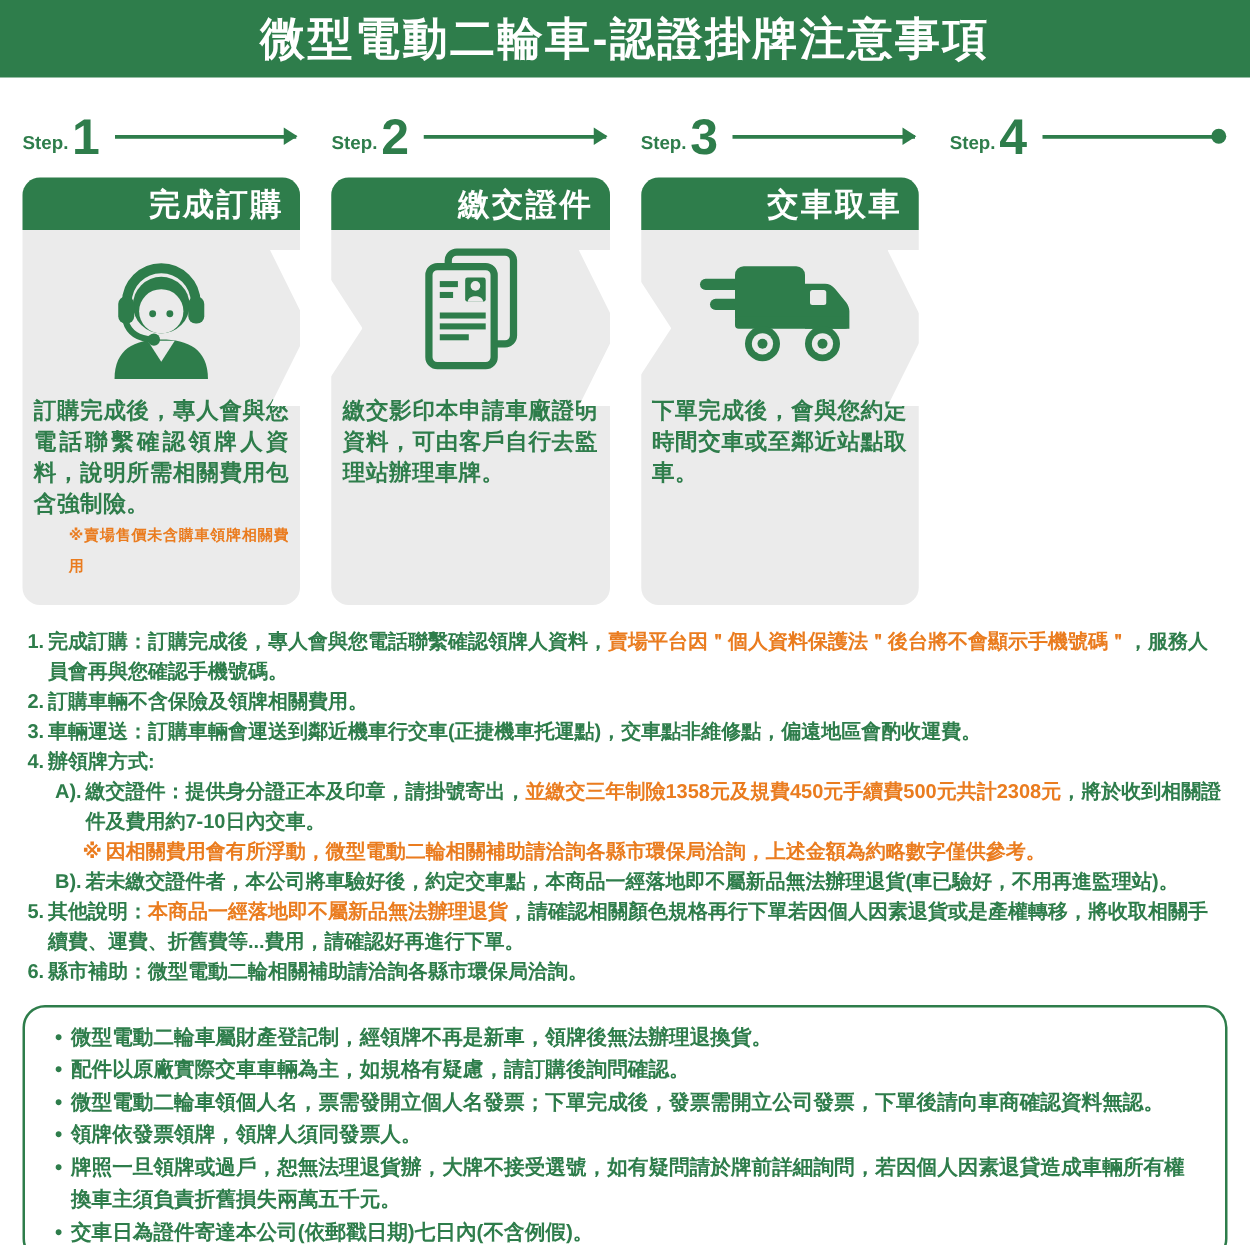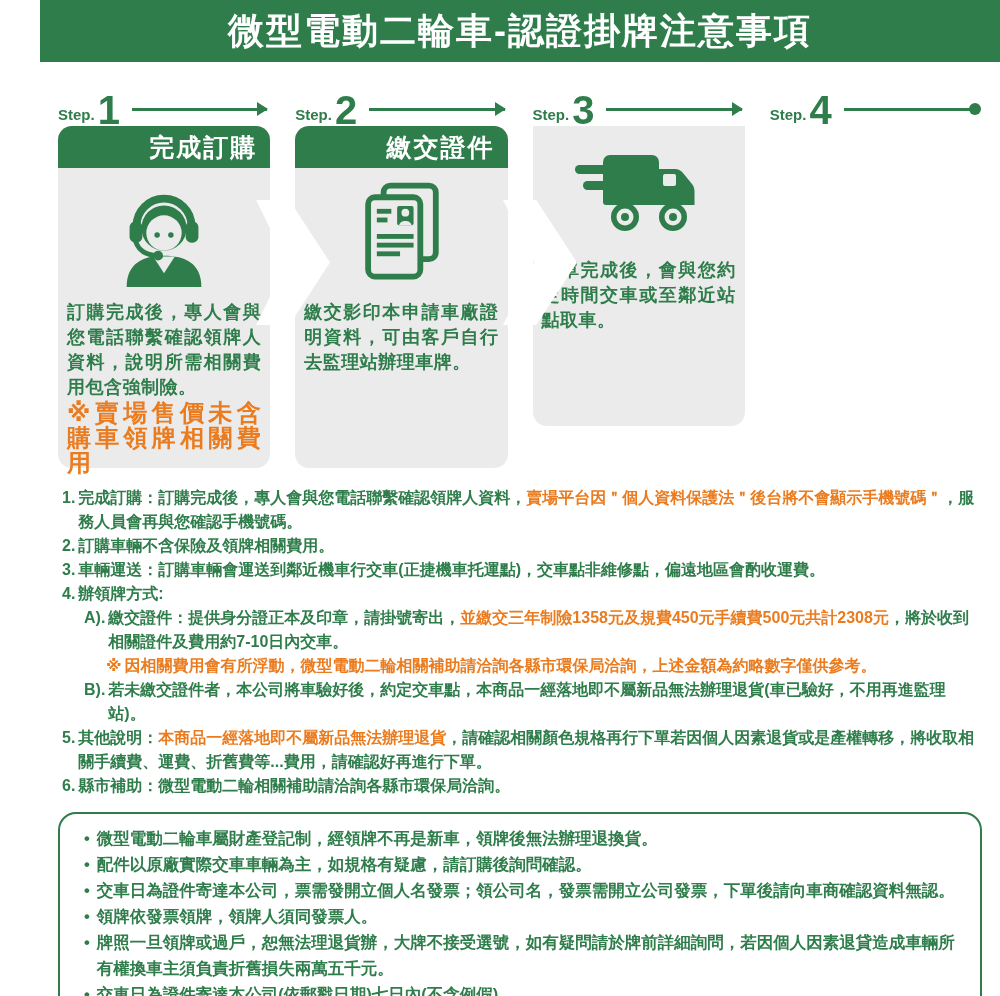--- a/index.html
+++ b/index.html
@@ -3,43 +3,43 @@
 <meta charset="utf-8">
 <style>
   :root{
     --green:#2e7d4b;
     --orange:#ea7c1f;
     --card-bg:#ebebeb;
   }
   *{box-sizing:border-box;margin:0;padding:0;}
   html,body{margin:0;background:#fff;}
   body{font-family:"Liberation Sans","DejaVu Sans",sans-serif;}
-  .page{width:1000px;height:996px;background:#fff;overflow:hidden;position:relative;padding-left:40px;}
+  .page{width:1000px;height:996px;background:#fff;overflow:hidden;position:relative;}
 
   
   .header{height:62px;background:var(--green);display:flex;align-items:center;justify-content:center;}
   .header .title{color:#fff;font-size:36px;font-weight:bold;letter-spacing:2px;}
 
   
   .steps-section{position:relative;margin:26px 18px 0 18px;}
   .steps-grid{display:grid;grid-template-columns:repeat(4,1fr);column-gap:25px;}
-  .step-label{display:flex;align-items:flex-end;height:38px;margin-bottom:0;color:var(--green);}
+  .step-label{display:flex;align-items:flex-end;height:38px;margin-bottom:16px;color:var(--green);}
   .step-word{font-size:15px;font-weight:bold;line-height:1;padding-bottom:4px;}
   .step-num{font-size:40px;font-weight:bold;line-height:.78;margin-left:3px;}
   .step-arrow{flex:1;height:3.5px;background:var(--green);margin:0 3px 15px 12px;position:relative;}
   .step-arrow.head::after{content:"";position:absolute;right:-1px;top:-5.5px;width:0;height:0;
     border-left:11px solid var(--green);border-top:7px solid transparent;border-bottom:7px solid transparent;}
   .step-arrow.dot::after{content:"";position:absolute;right:-2px;top:-4.2px;width:12px;height:12px;border-radius:50%;background:var(--green);}
   .card{border-radius:14px;}
   .card-header{height:42px;background:var(--green);border-radius:14px 14px 0 0;display:flex;align-items:center;
     justify-content:flex-end;padding-right:13px;color:#fff;font-size:25px;font-weight:bold;letter-spacing:2px;}
   .card-body{background:var(--card-bg);border-radius:0 0 14px 14px;height:300px;padding:0 9px 10px 9px;}
   .icon-wrap{height:132px;display:flex;align-items:center;justify-content:center;}
   .card-text{font-size:18px;line-height:25px;color:var(--green);font-weight:bold;text-align:justify;letter-spacing:.5px;}
-  .card-note{font-size:24px;line-height:25px;color:var(--orange);font-weight:bold;text-align:justify;letter-spacing:.5px;}
+  .card-note{font-size:12px;line-height:25px;color:var(--orange);font-weight:bold;text-align:justify;letter-spacing:.5px;margin-left:28px;}
   .chevron{position:absolute;top:112px;width:74px;height:125px;background:#fff;
     clip-path:polygon(0 0,45% 0,100% 50%,45% 100%,0 100%,42% 50%);}
   .chev1{left:198px;} .chev2{left:445px;} .chev3{left:692px;}
 
   
   .notes-section{margin:18px 20px 0 22px;}
   .note-row{display:flex;font-size:16px;line-height:24px;font-weight:bold;}
   .note-row .note-marker{flex:none;margin-right:3px;}
   .note-row .note-body{flex:1;}
   .indent-0{padding-left:0;}
@@ -126,20 +126,21 @@
         </div>
       </div>
 
       <div>
         <div class="step-label">
           <span class="step-word">Step.</span>
           <span class="step-num">3</span>
           <span class="step-arrow head"></span>
         </div>
         <div class="card">
+          <div class="card-header">交車取車</div>
           <div class="card-body">
             <div class="icon-wrap">
               <svg width="132" height="98" viewBox="0 0 132 98">
                 <rect x="2" y="22" width="36" height="9" rx="4.5" fill="var(--green)"></rect>
                 <rect x="10" y="38" width="26" height="9" rx="4.5" fill="var(--green)"></rect>
                 <rect x="30" y="12" width="56" height="48" rx="7" fill="var(--green)"></rect>
                 <path d="M86,26 h16 c3,0 6,1.5 8,4 l9,11 c1.5,2 2.5,4.5 2.5,7 v14 h-35.5 z" fill="var(--green)"></path>
                 <rect x="90" y="31" width="13" height="12" rx="2" fill="var(--card-bg)"></rect>
                 <rect x="30" y="52" width="91" height="10" rx="3" fill="var(--green)"></rect>
                 <circle cx="52" cy="74" r="14" fill="var(--green)"></circle>
@@ -214,21 +215,21 @@
       <div class="bullet-row">
         <span class="bullet-marker">•</span>
         <span class="bullet-body">微型電動二輪車屬財產登記制，經領牌不再是新車，領牌後無法辦理退換貨。</span>
       </div>
       <div class="bullet-row">
         <span class="bullet-marker">•</span>
         <span class="bullet-body">配件以原廠實際交車車輛為主，如規格有疑慮，請訂購後詢問確認。</span>
       </div>
       <div class="bullet-row">
         <span class="bullet-marker">•</span>
-        <span class="bullet-body">交車日為證件寄達本公司，票需發開立個人名發票；領公司名，發票需開立公司發票，下單後請向車商確認資料無認。</span>
+        <span class="bullet-body">微型電動二輪車領個人名，票需發開立個人名發票；下單完成後，發票需開立公司發票，下單後請向車商確認資料無認。</span>
       </div>
       <div class="bullet-row">
         <span class="bullet-marker">•</span>
         <span class="bullet-body">領牌依發票領牌，領牌人須同發票人。</span>
       </div>
       <div class="bullet-row">
         <span class="bullet-marker">•</span>
         <span class="bullet-body">牌照一旦領牌或過戶，恕無法理退貨辦，大牌不接受選號，如有疑問請於牌前詳細詢問，若因個人因素退貸造成車輛所有權換車主須負責折舊損失兩萬五千元。</span>
       </div>
       <div class="bullet-row">

